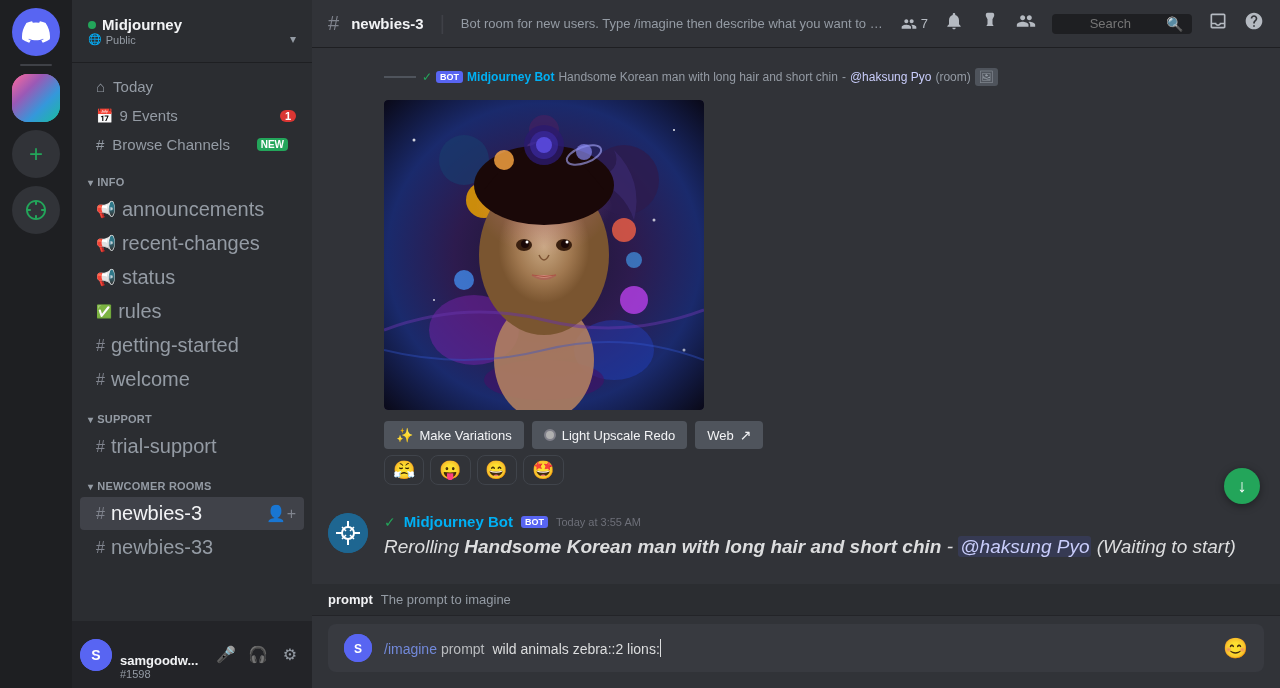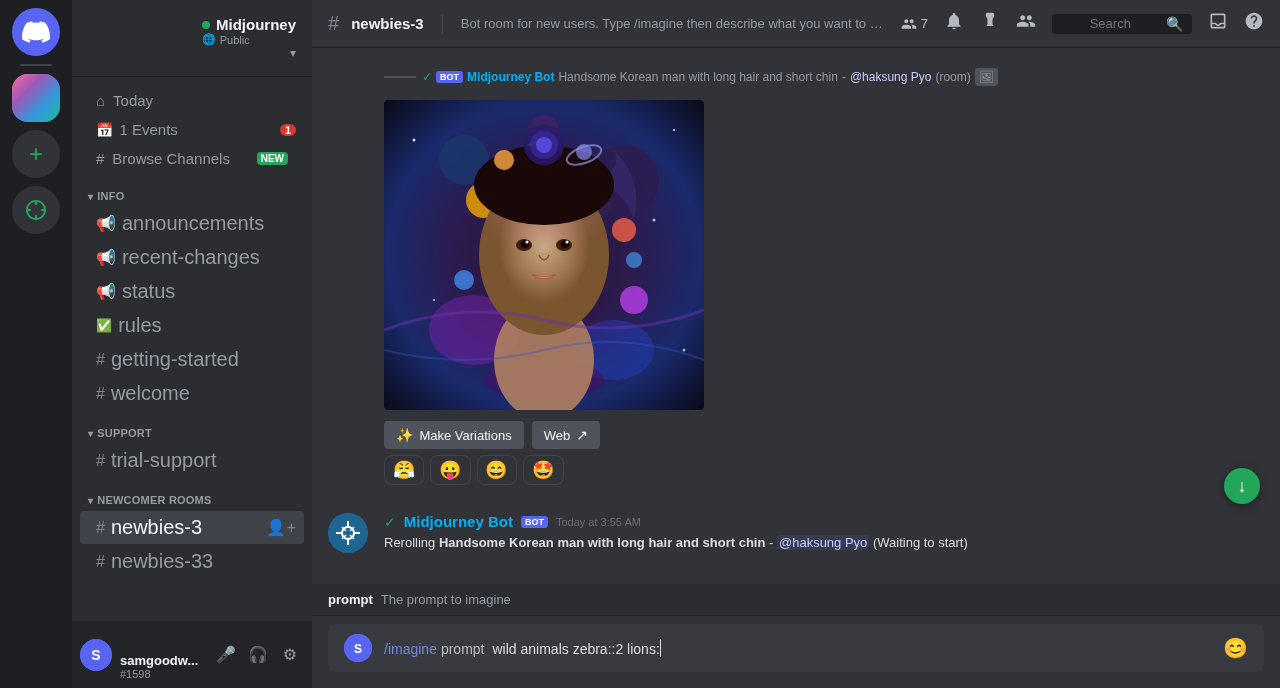--- a/index.html
+++ b/index.html
@@ -43,21 +43,20 @@
       flex-direction: column;
       flex-shrink: 0;
     }
     .server-header {
       padding: 16px;
       border-bottom: 1px solid #1e1f22;
       display: flex;
       align-items: flex-end;
       justify-content: space-between;
       cursor: pointer;
-      flex-direction: column;
     }
     .server-header-name {
       font-weight: 600;
       font-size: 15px;
       color: #f2f3f5;
       display: flex;
       align-items: center;
       gap: 6px;
     }
     .server-online-dot { width: 8px; height: 8px; background: #23a55a; border-radius: 50%; }
@@ -185,21 +184,21 @@
       padding: 4px 0;
       margin-bottom: 8px;
     }
     .message-avatar { width: 40px; height: 40px; border-radius: 50%; flex-shrink: 0; display: flex; align-items: center; justify-content: center; background: #5865f2; font-size: 18px; color: white; font-weight: bold; overflow: hidden; }
     .message-content { flex: 1; min-width: 0; }
     .message-header { display: flex; align-items: center; gap: 8px; margin-bottom: 4px; }
     .message-author { font-weight: 600; color: #f2f3f5; font-size: 15px; }
     .message-author.bot-name { color: #00b0f4; }
     .bot-badge { background: #5865f2; color: white; font-size: 9px; font-weight: 700; border-radius: 3px; padding: 1px 4px; text-transform: uppercase; }
     .message-timestamp { font-size: 11px; color: #6d6f78; }
-    .message-text { color: #dcddde; font-size: 13px; line-height: 1.375; }
+    .message-text { color: #dcddde; font-size: 19px; line-height: 1.375; font-style: italic; }
     .message-text strong { font-weight: 700; }
     .mention { color: #c9cdfb; background: rgba(88, 101, 242, 0.15); border-radius: 3px; padding: 0 2px; font-weight: 500; }
 
     
     .message-image { border-radius: 4px; overflow: hidden; display: inline-block; margin-top: 8px; }
     .message-image-placeholder { width: 320px; height: 305px; background: linear-gradient(135deg, #1a1b3e 0%, #2d1b4e 20%, #4a1942 40%, #1e3a5f 60%, #0d2847 80%, #1a1b3e 100%); border-radius: 4px; position: relative; overflow: hidden; display: flex; align-items: center; justify-content: center; }
 
     
     .action-buttons { display: flex; gap: 8px; margin-top: 8px; flex-wrap: wrap; }
     .action-btn {
@@ -313,21 +312,21 @@
   </div>
 
   <div class="channel-list">
 
     <div class="nav-item">
       <span>⌂</span>
       <span>Today</span>
     </div>
     <div class="nav-item events-item">
       <span style="font-size:14px;">📅</span>
-      <span>1 Events</span>
+      <span>9 Events</span>
       <span class="badge">1</span>
     </div>
     <div class="nav-item">
       <span>#</span>
       <span>Browse Channels</span>
       <span class="new-badge">NEW</span>
     </div>
 
     <div class="section-header">
       <span class="collapse-arrow">▾</span>
@@ -554,20 +553,24 @@
           </div>
         </div>
 
         
         <div class="action-buttons">
           <button class="action-btn">
             <span class="btn-icon">✨</span>
             <span>Make Variations</span>
           </button>
           <button class="action-btn">
+            <span class="btn-icon" style="width:12px;height:12px;border-radius:50%;background:#b0b0b0;display:inline-block;border:2px solid #80808a;"></span>
+            <span>Light Upscale Redo</span>
+          </button>
+          <button class="action-btn">
             <span>Web</span>
             <span class="btn-icon">↗</span>
           </button>
         </div>
 
         
         <div class="emoji-reactions">
           <button class="emoji-btn">😤</button>
           <button class="emoji-btn">😛</button>
           <button class="emoji-btn">😄</button>

